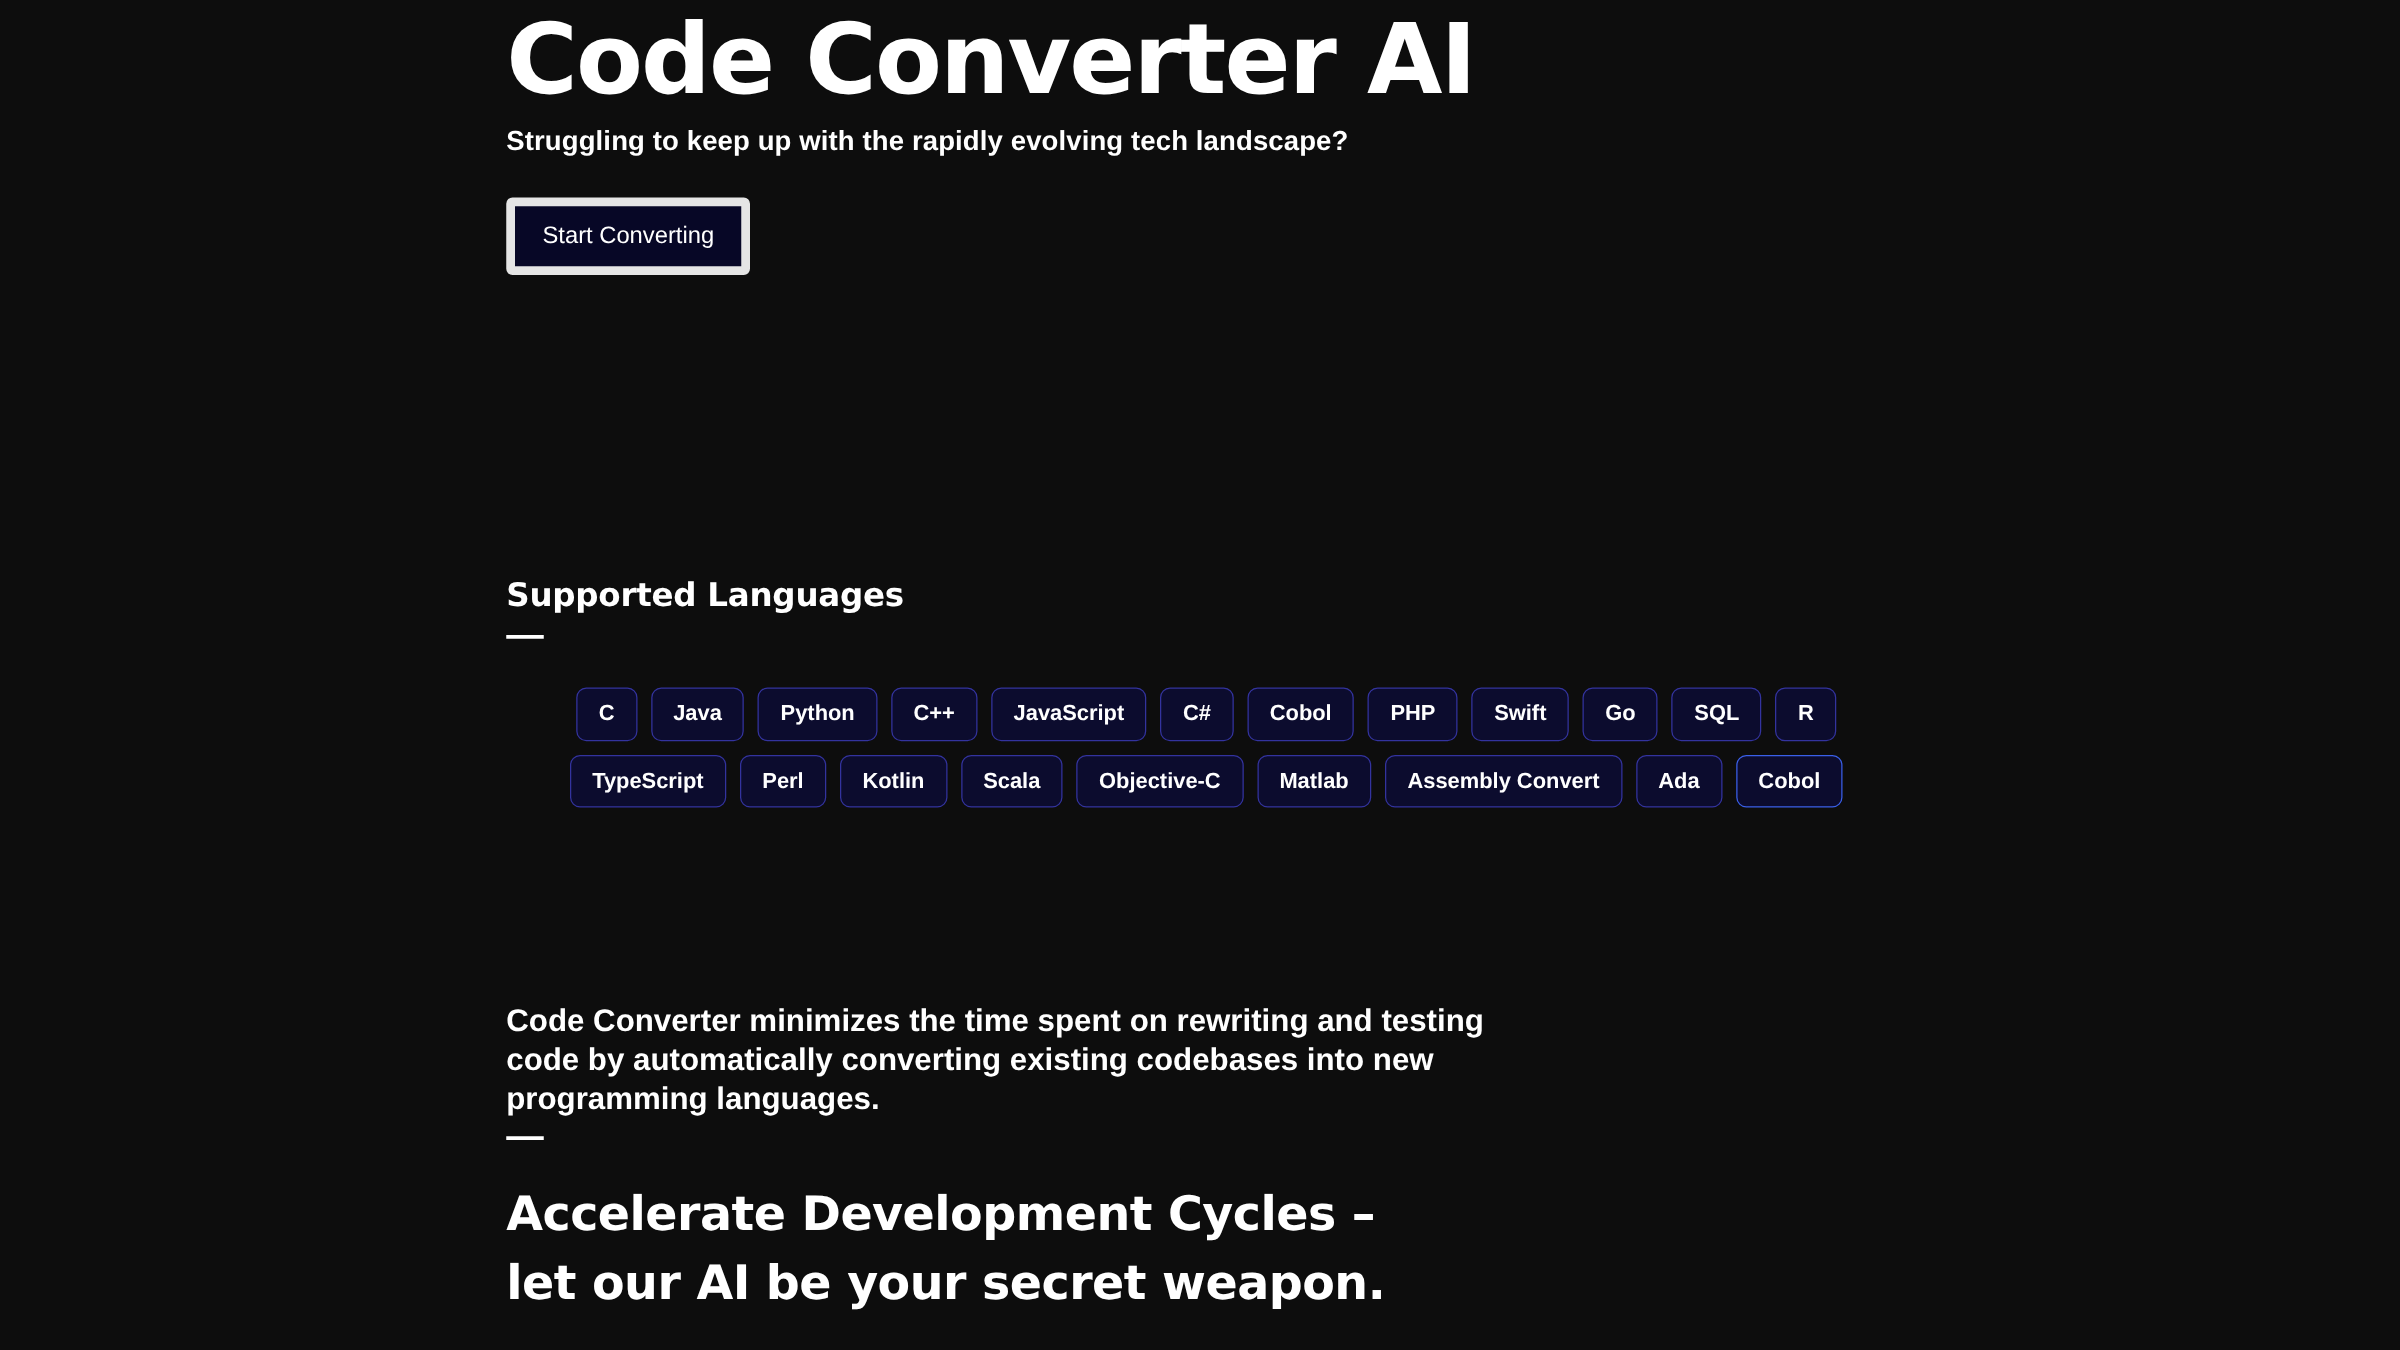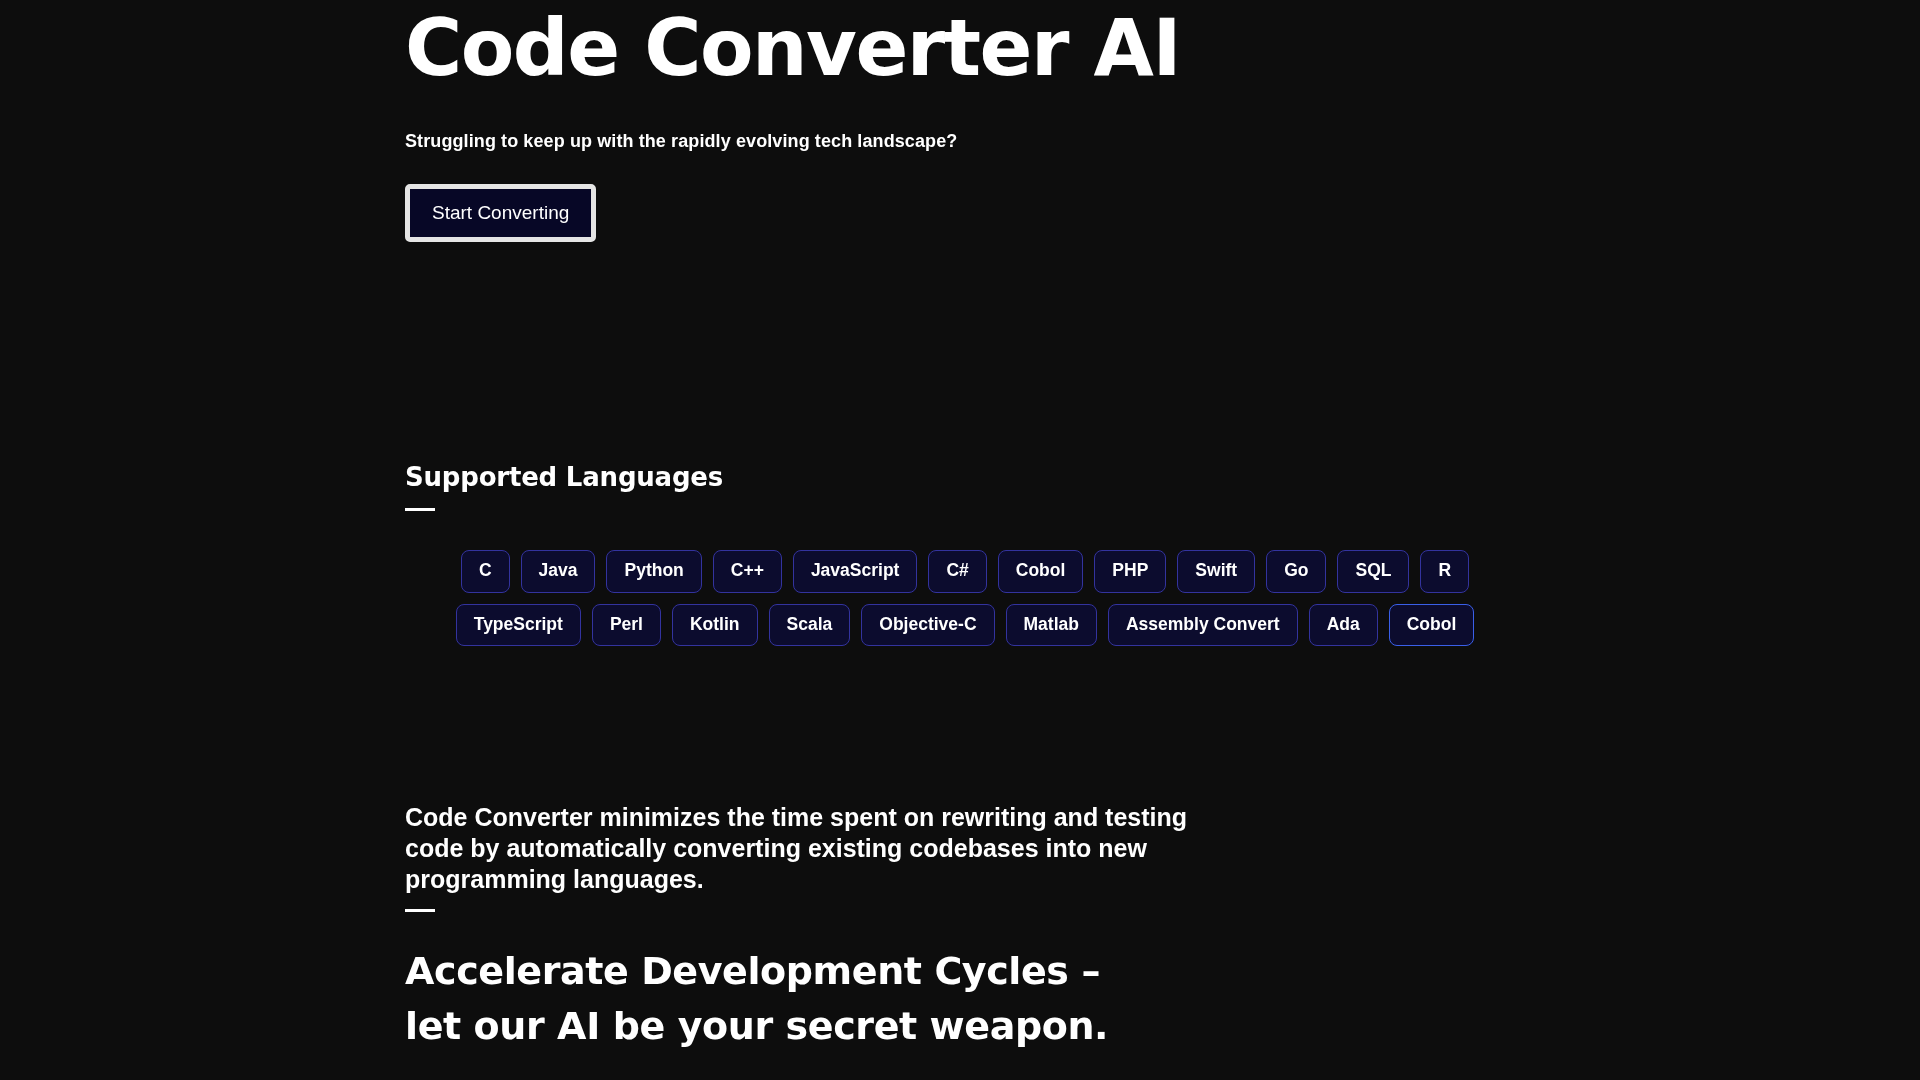--- a/index.html
+++ b/index.html
@@ -38,44 +38,44 @@
     font-weight:700;
     letter-spacing:-1.5px;
     line-height:1.0;
     color:#ffffff;
     margin-top:9px;
     white-space:nowrap;
   }
 
   .hero-subtitle {
     font-family:"Liberation Sans", sans-serif;
-    font-size:18px;
+    font-size:22px;
     font-weight:700;
     letter-spacing:0.1px;
     color:#ffffff;
-    margin-top:44px;
+    margin-top:13px;
     white-space:nowrap;
   }
 
   .hero-body {
     font-family:"Liberation Mono", "DejaVu Sans Mono", monospace;
     font-size:16.8px;
     line-height:40px;
     color:#b3b3b3;
     letter-spacing:0.2px;
     width:1060px;
     margin-top:24px;
   }
 
   .cta-wrap { margin-top:32px; }
 
   .btn-start {
     display:inline-block;
     background:#070726;
-    border:5px solid #e5e5e5;
+    border:7px solid #e5e5e5;
     border-radius:5px;
     color:#ffffff;
     font-family:"Liberation Sans", sans-serif;
     font-size:19px;
     font-weight:400;
     padding:14px 22px 15px 22px;
     cursor:pointer;
     line-height:1;
   }
 

